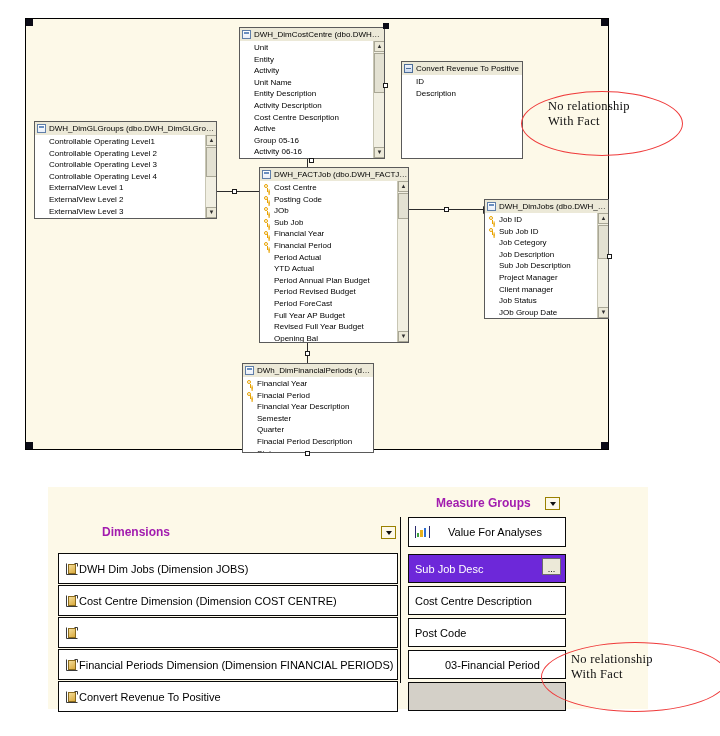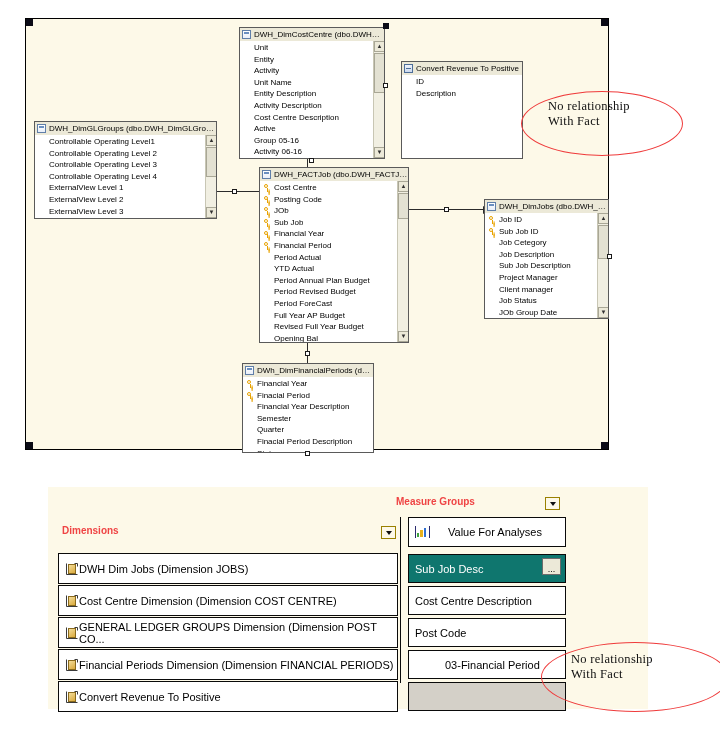--- a/index.html
+++ b/index.html
@@ -59,35 +59,35 @@
   .arw.down{border-left:4px solid transparent;border-right:4px solid transparent;border-top:7px solid #2b2b2b;}
   .lhandle{position:absolute;width:5px;height:5px;background:#fff;border:1px solid #1a1a1a;box-sizing:border-box;}
 
   
   .ellipse{position:absolute;border:1.6px solid #ef3b3b;border-radius:50%;background:transparent;}
   .anno-txt{position:absolute;font-family:"Liberation Serif", serif;font-size:12.5px;color:#101010;
      line-height:15px;white-space:nowrap;letter-spacing:.3px;}
 
   
   #usage-panel{position:absolute;left:48px;top:487px;width:600px;height:222px;background:#fdf9e8;}
-  .hdr-label{position:absolute;font-size:10px;font-weight:bold;color:#ef4444;font-family:"Liberation Sans",sans-serif;}
+  .hdr-label{position:absolute;font-size:12px;font-weight:bold;color:#a21caf;font-family:"Liberation Sans",sans-serif;margin-left:40px;}
   .drop-btn{position:absolute;width:15px;height:13px;background:#fdf9e8;border:1px solid #9a8100;box-sizing:border-box;
     display:flex;align-items:center;justify-content:center;}
   .drop-btn i{display:block;width:0;height:0;border-left:3.5px solid transparent;border-right:3.5px solid transparent;border-top:4px solid #101010;}
   .cellrow{position:absolute;background:#ffffff;border:1px solid #0a0a0a;box-sizing:border-box;
     display:flex;align-items:center;font-size:11px;color:#000;}
   .dim-cell{left:10px;width:340px;height:31px;padding-left:6px;}
   .mg-cell{left:360px;width:158px;height:29px;padding-left:6px;}
   .dimico{width:14px;height:14px;flex:0 0 14px;position:relative;}
   .dimico .cube{position:absolute;left:3px;top:2px;width:8px;height:10px;
      background:linear-gradient(145deg,#f4dd9a,#d9a93c);border:1px solid #8a6a1c;box-sizing:border-box;}
   .dimico .ax{position:absolute;left:0;top:0;width:14px;height:14px;}
   .chartico{width:13px;height:12px;flex:0 0 13px;position:relative;border-left:1.2px solid #2b2b6e;border-right:1.2px solid #2b2b6e;}
   .chartico span{position:absolute;bottom:1px;width:2.4px;}
-  .mg-sel{background:#0f766e;color:#ffffff;border:1px solid #0a0a0a;}
+  .mg-sel{background:#6d28d9;color:#ffffff;border:1px solid #0a0a0a;}
   .ell-btn{position:absolute;right:4px;top:3px;width:19px;height:17px;background:#ece9d8;border:1px solid #6b6b6b;
      box-sizing:border-box;display:flex;align-items:flex-end;justify-content:center;font-size:9px;color:#000;
      letter-spacing:0px;line-height:10px;}
   .mg-empty{background:#d4d0c8;}
   .vdiv{position:absolute;background:#0a0a0a;width:1px;}
 </style>
 </head>
 <body>
 
 <div id="dsv-canvas">
@@ -466,21 +466,20 @@
         <span>Cost Centre Description</span>
       </div>
       <div class="cellrow dim-cell" style="top: 130px;">
         <span class="dimico">
           <span class="cube"></span>
           <svg class="ax" viewBox="0 0 14 14">
             <path d="M1.5 1.5 L1.5 12.5 L12.5 12.5" fill="none" stroke="#3a3a3a" stroke-width="1"></path>
             <path d="M9.5 1.5 L12.5 1.5 L12.5 4.5" fill="none" stroke="#3a3a3a" stroke-width="1"></path>
           </svg>
         </span>
-        <span>GENERAL LEDGER GROUPS Dimension (Dimension POST CO...</span>
       </div>
       <div class="cellrow mg-cell" style="top: 131px;">
         <span>Post Code</span>
       </div>
       <div class="cellrow dim-cell" style="top: 162px;">
         <span class="dimico">
           <span class="cube"></span>
           <svg class="ax" viewBox="0 0 14 14">
             <path d="M1.5 1.5 L1.5 12.5 L12.5 12.5" fill="none" stroke="#3a3a3a" stroke-width="1"></path>
             <path d="M9.5 1.5 L12.5 1.5 L12.5 4.5" fill="none" stroke="#3a3a3a" stroke-width="1"></path>

